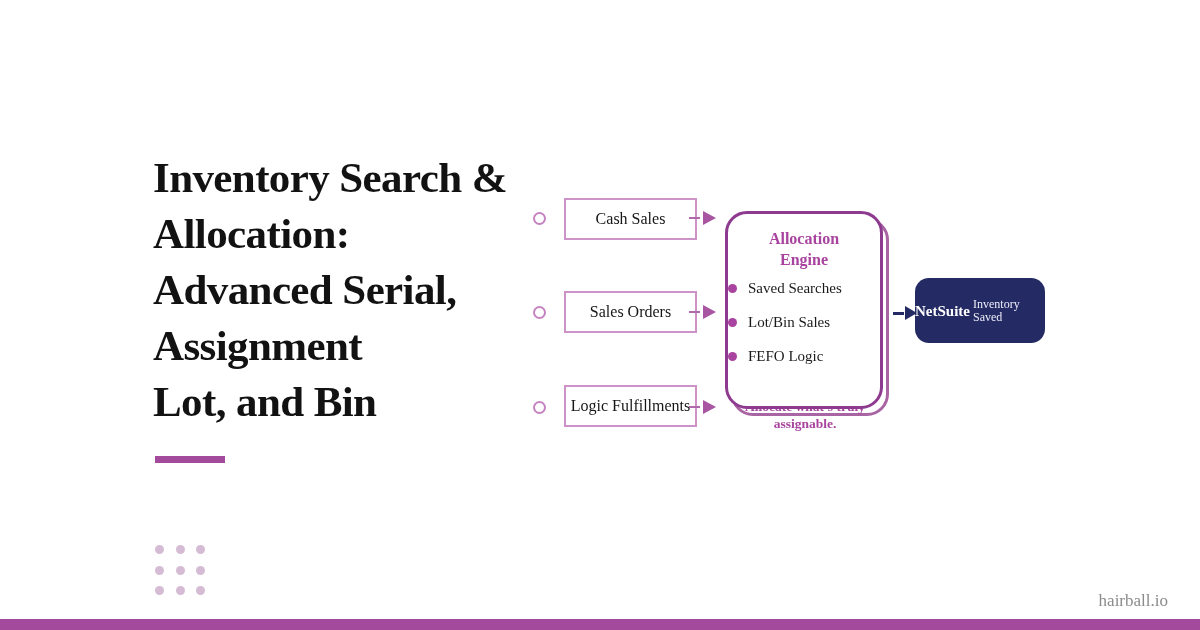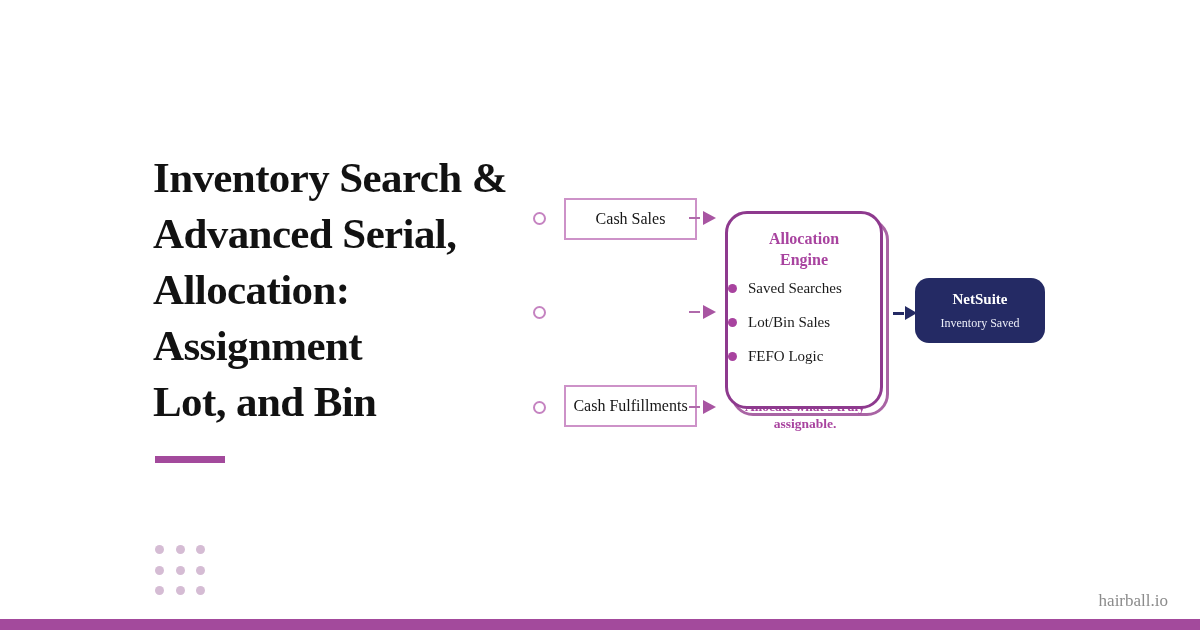--- a/index.html
+++ b/index.html
@@ -56,21 +56,21 @@
   .engine-item{display:flex;align-items:center;gap:11px;font-size:15px;color:#1a1a1a;line-height:20px;}
   .bullet{width:9px;height:9px;border-radius:50%;background:#a8439f;flex:0 0 auto;}
   .engine-caption{
     position:absolute;left:713px;top:398px;width:184px;text-align:center;
     font-size:13.5px;font-weight:700;color:#a8439f;line-height:17px;
   }
   
   .netsuite-box{
     position:absolute;left:915px;top:278px;width:130px;height:65px;
     background:#242a64;border-radius:14px;color:#ffffff;
-    display:flex;flex-direction:column;align-items:center;justify-content:center;gap:10px;
+    display:flex;align-items:center;justify-content:center;gap:3px;
   }
   .netsuite-title{font-size:15px;font-weight:700;line-height:16px;}
   .netsuite-sub{font-size:12px;color:#eceef8;line-height:13px;}
   
   .dots-pattern{
     position:absolute;left:155px;top:545px;
     display:grid;grid-template-columns:repeat(3,9px);grid-auto-rows:9px;gap:11.5px;
   }
   .dot{width:9px;height:9px;border-radius:50%;background:#d5bcd4;}
   .brand-watermark{
@@ -80,45 +80,48 @@
     position:absolute;left:0;top:619px;width:1200px;height:11px;background:#a34a9c;
   }
 </style>
 </head>
 <body>
 
 <div class="canvas">
 
   <div class="headline">
     <div>Inventory Search &amp;</div>
+    <div>Allocation:</div>
     <div>Advanced Serial,</div>
-    <div>Allocation:</div>
     <div>Assignment</div>
     <div>Lot, and Bin</div>
   </div>
   <div class="accent-underline"></div>
 
   <span class="node-circle" style="top:212px"></span>
   <div class="source-box" style="top:198px">
     <span>Cash Sales</span>
   </div>
   <div class="arrow" style="left:689px;top:211px">
     <span class="shaft"></span>
     <span class="head"></span>
   </div>
 
   <span class="node-circle" style="top:306px"></span>
+  <div class="source-box" style="top:291px">
+    <span>Sales Orders</span>
+  </div>
   <div class="arrow" style="left:689px;top:305px">
     <span class="shaft"></span>
     <span class="head"></span>
   </div>
 
   <span class="node-circle" style="top:401px"></span>
   <div class="source-box" style="top:385px">
-    <span>Cash Fulfillments</span>
+    <span>Logic Fulfillments</span>
   </div>
   <div class="arrow" style="left:689px;top:400px">
     <span class="shaft"></span>
     <span class="head"></span>
   </div>
 
   <div class="engine-shadow"></div>
   <div class="engine-box">
     <div class="engine-title">
       <div>Allocation</div>

